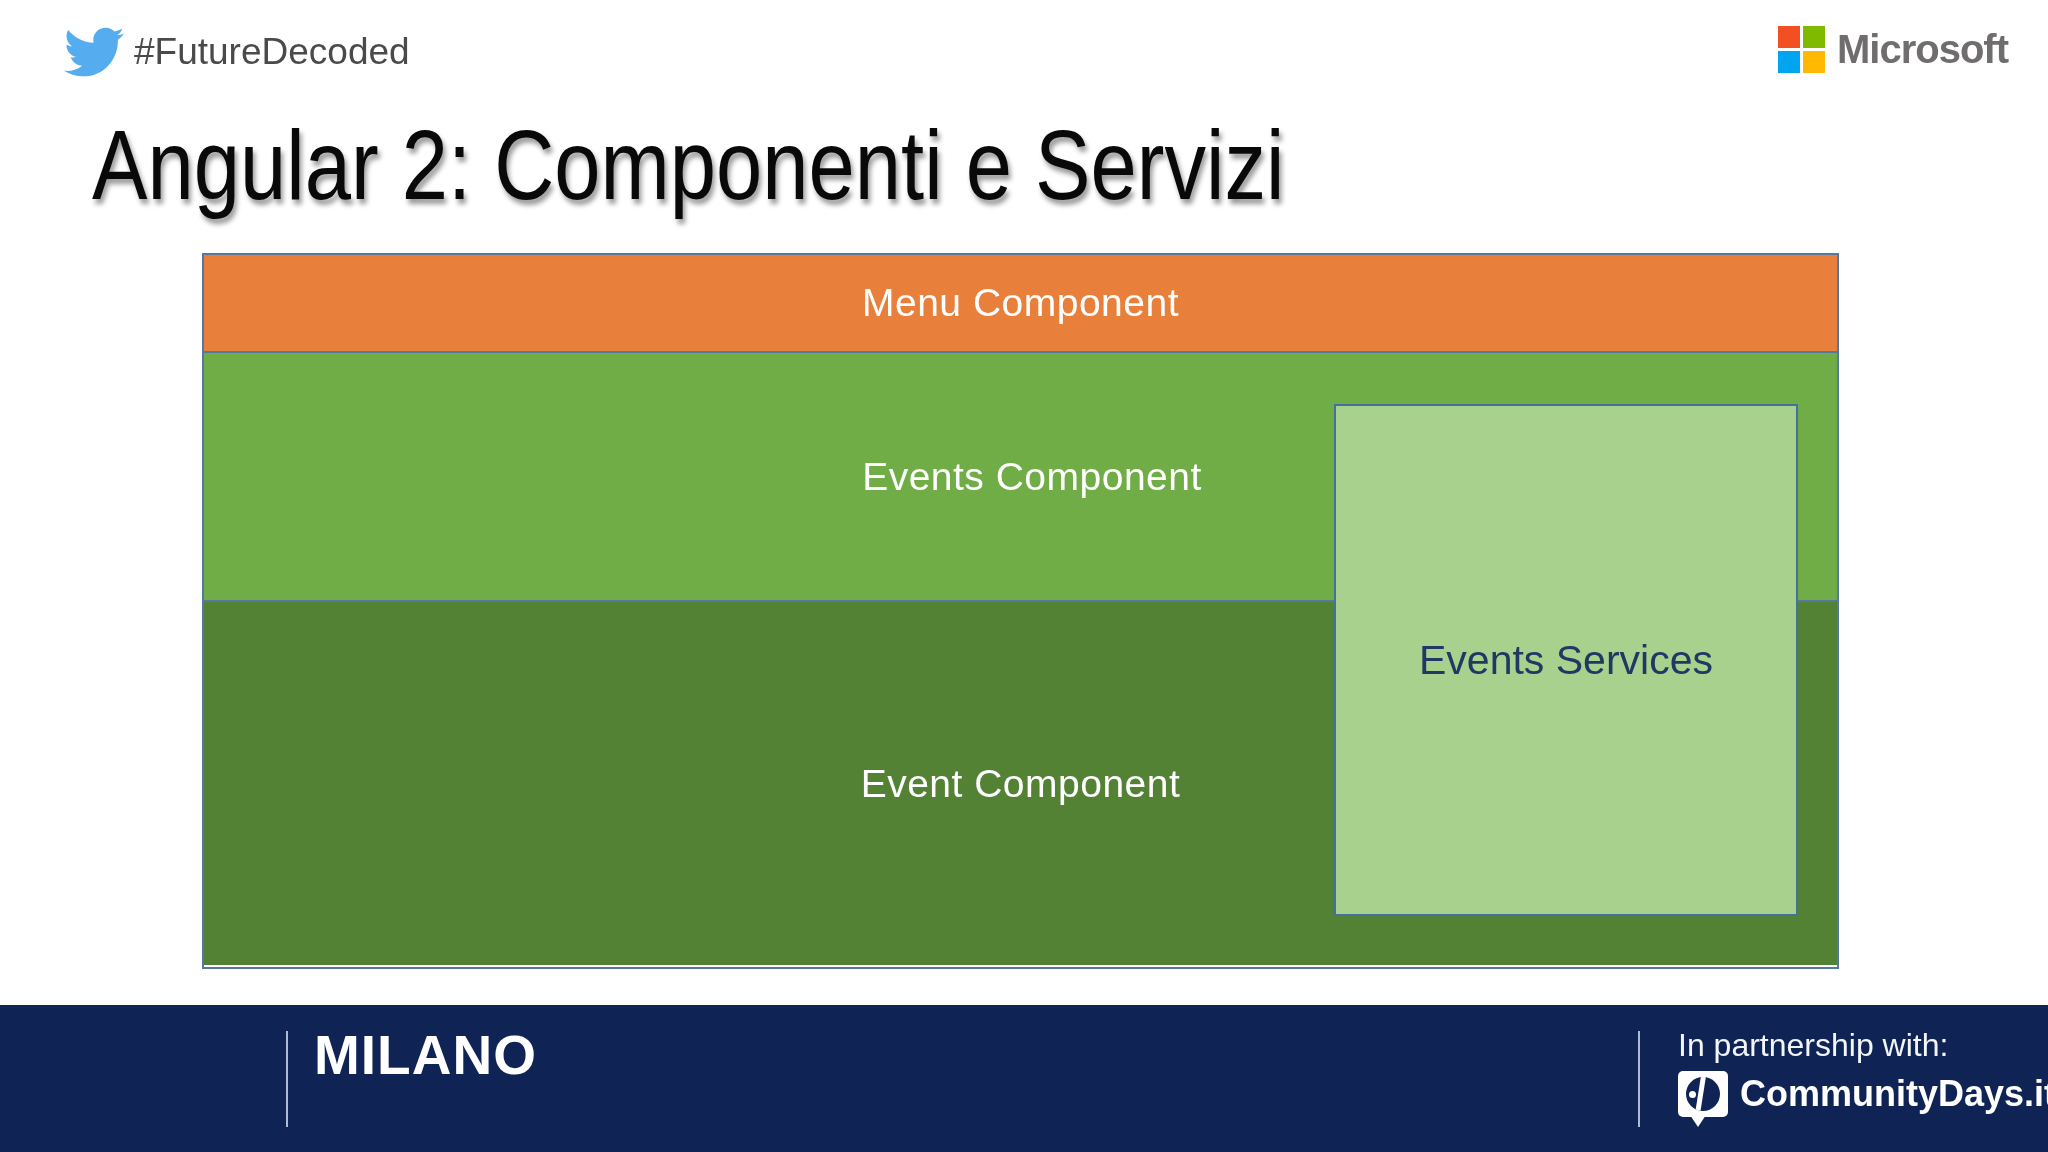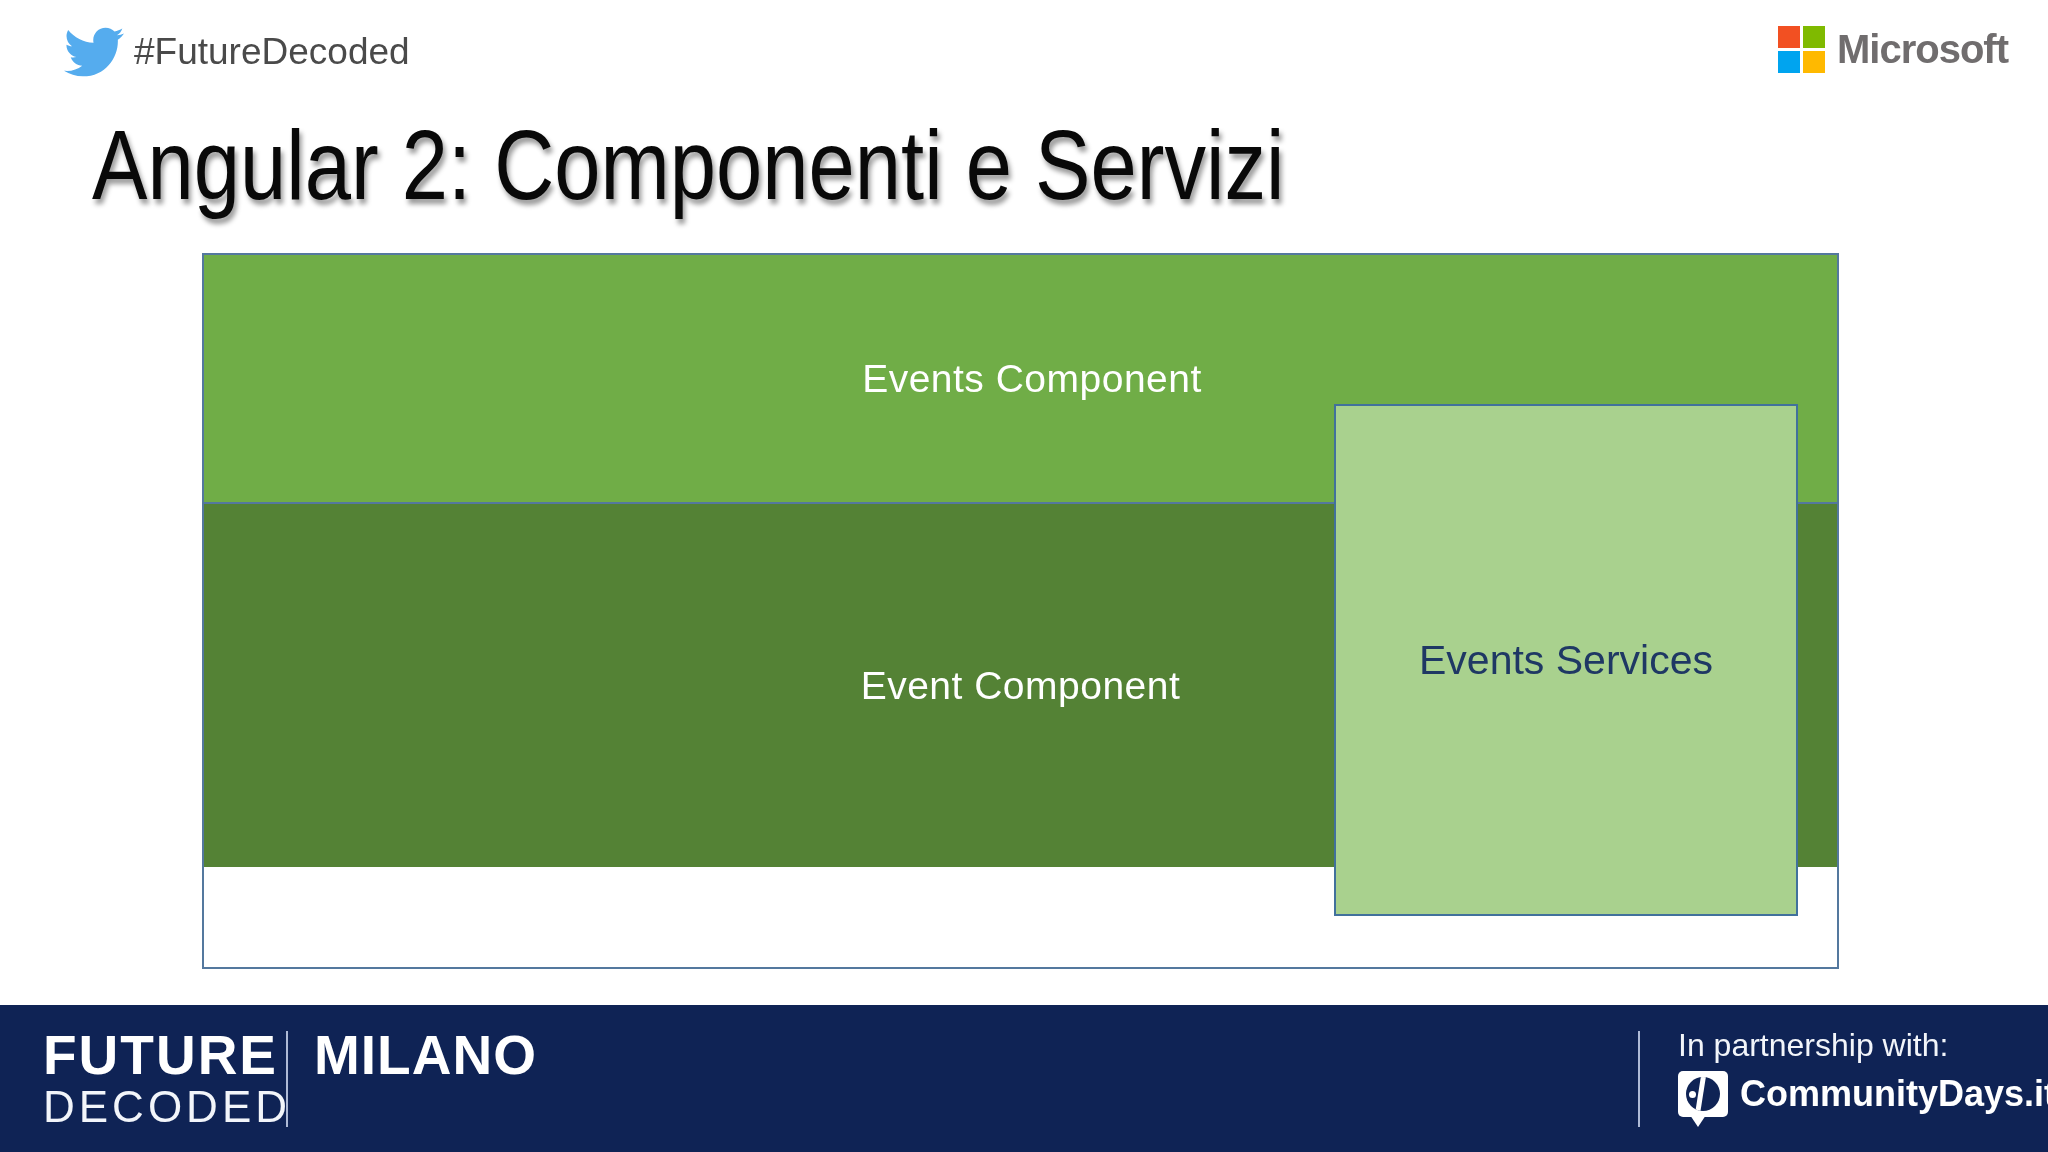--- a/index.html
+++ b/index.html
@@ -145,36 +145,35 @@
       <div class="sq2"></div>
       <div class="sq3"></div>
       <div class="sq4"></div>
     </div>
     <span class="ms-word">Microsoft</span>
   </div>
 
   <h1 class="page-title">Angular 2: Componenti e Servizi</h1>
 
   <div class="diagram">
+    <div class="band band-menu">
+      <span class="band-label">Menu Component</span>
+    </div>
     <div class="band band-events">
       <span class="band-label">Events Component</span>
     </div>
     <div class="band band-event">
       <span class="band-label">Event Component</span>
     </div>
     <div class="services-box">
       <span class="services-label">Events Services</span>
     </div>
   </div>
 
   <div class="footer">
-    <div class="brand">
-      <span class="brand-line1">FUTURE</span>
-      <span class="brand-line2">DECODED</span>
-    </div>
     <div class="v-divider divider-brand"></div>
     <div class="city-block">
       <span class="city-name">MILANO</span>
     </div>
     <div class="v-divider divider-partner"></div>
     <div class="partner-block">
       <span class="partner-label">In partnership with:</span>
       <div class="partner-row">
         <div class="cd-icon">
           <div class="cd-bubble">

